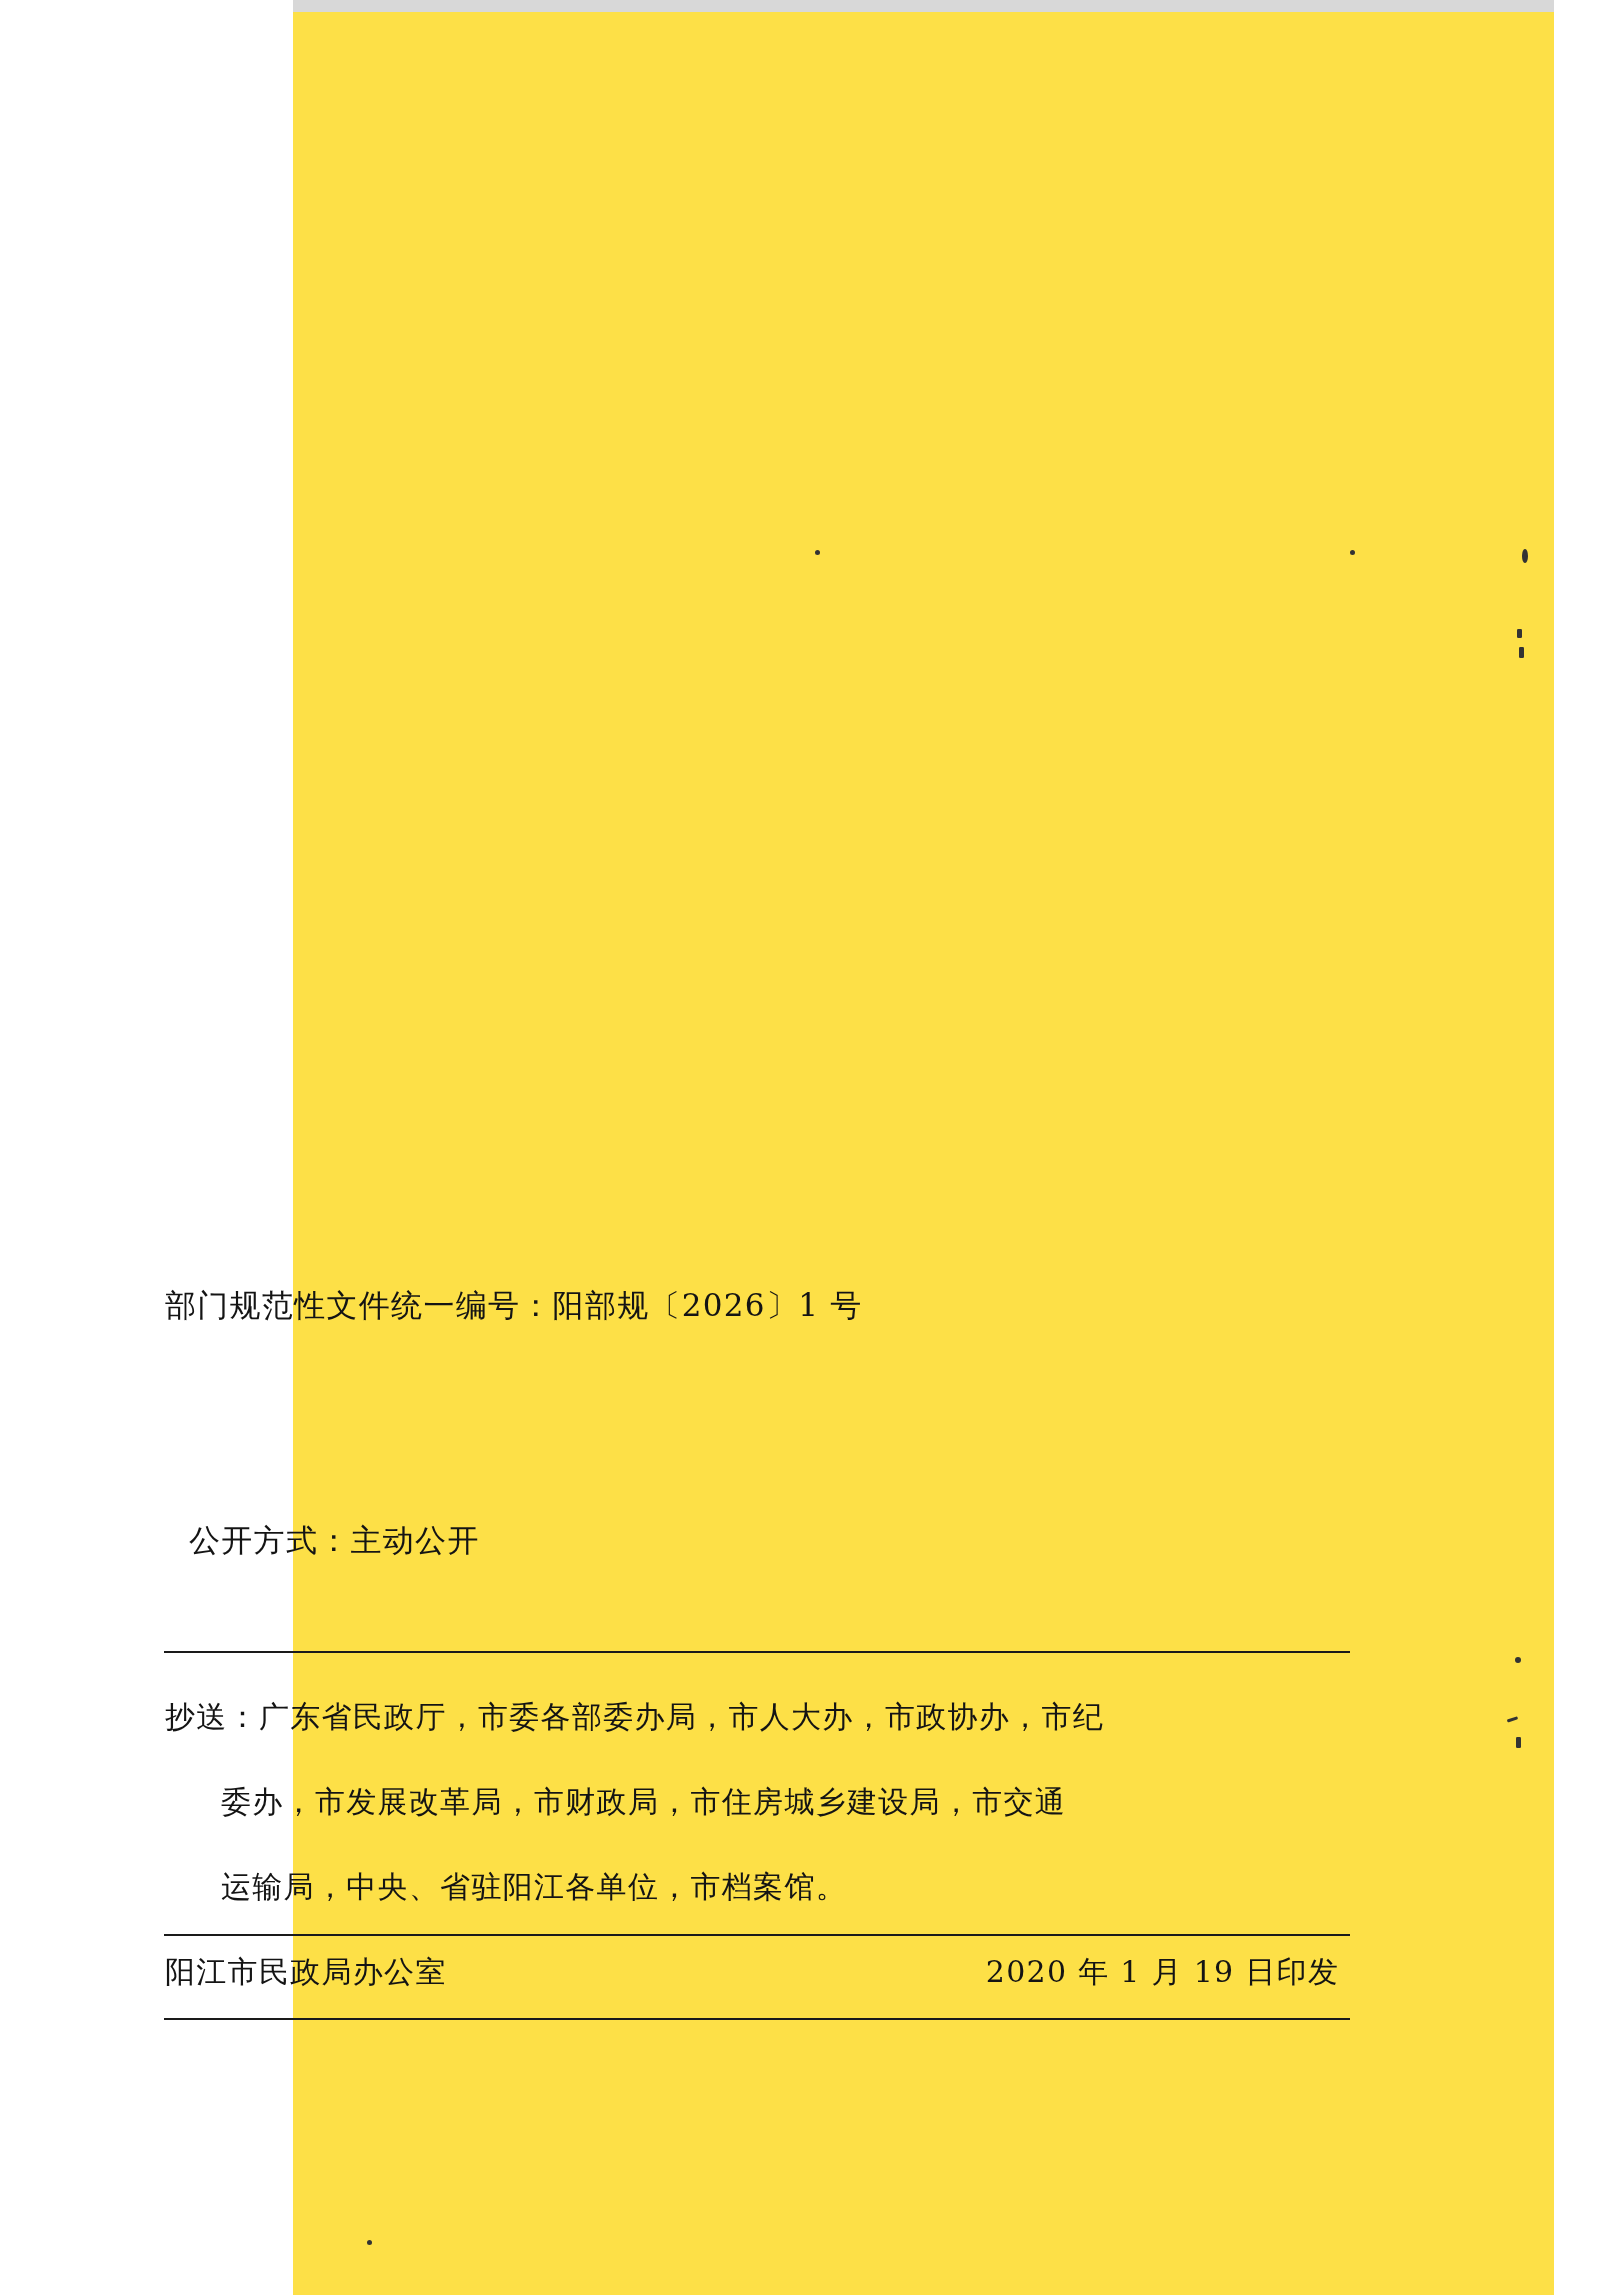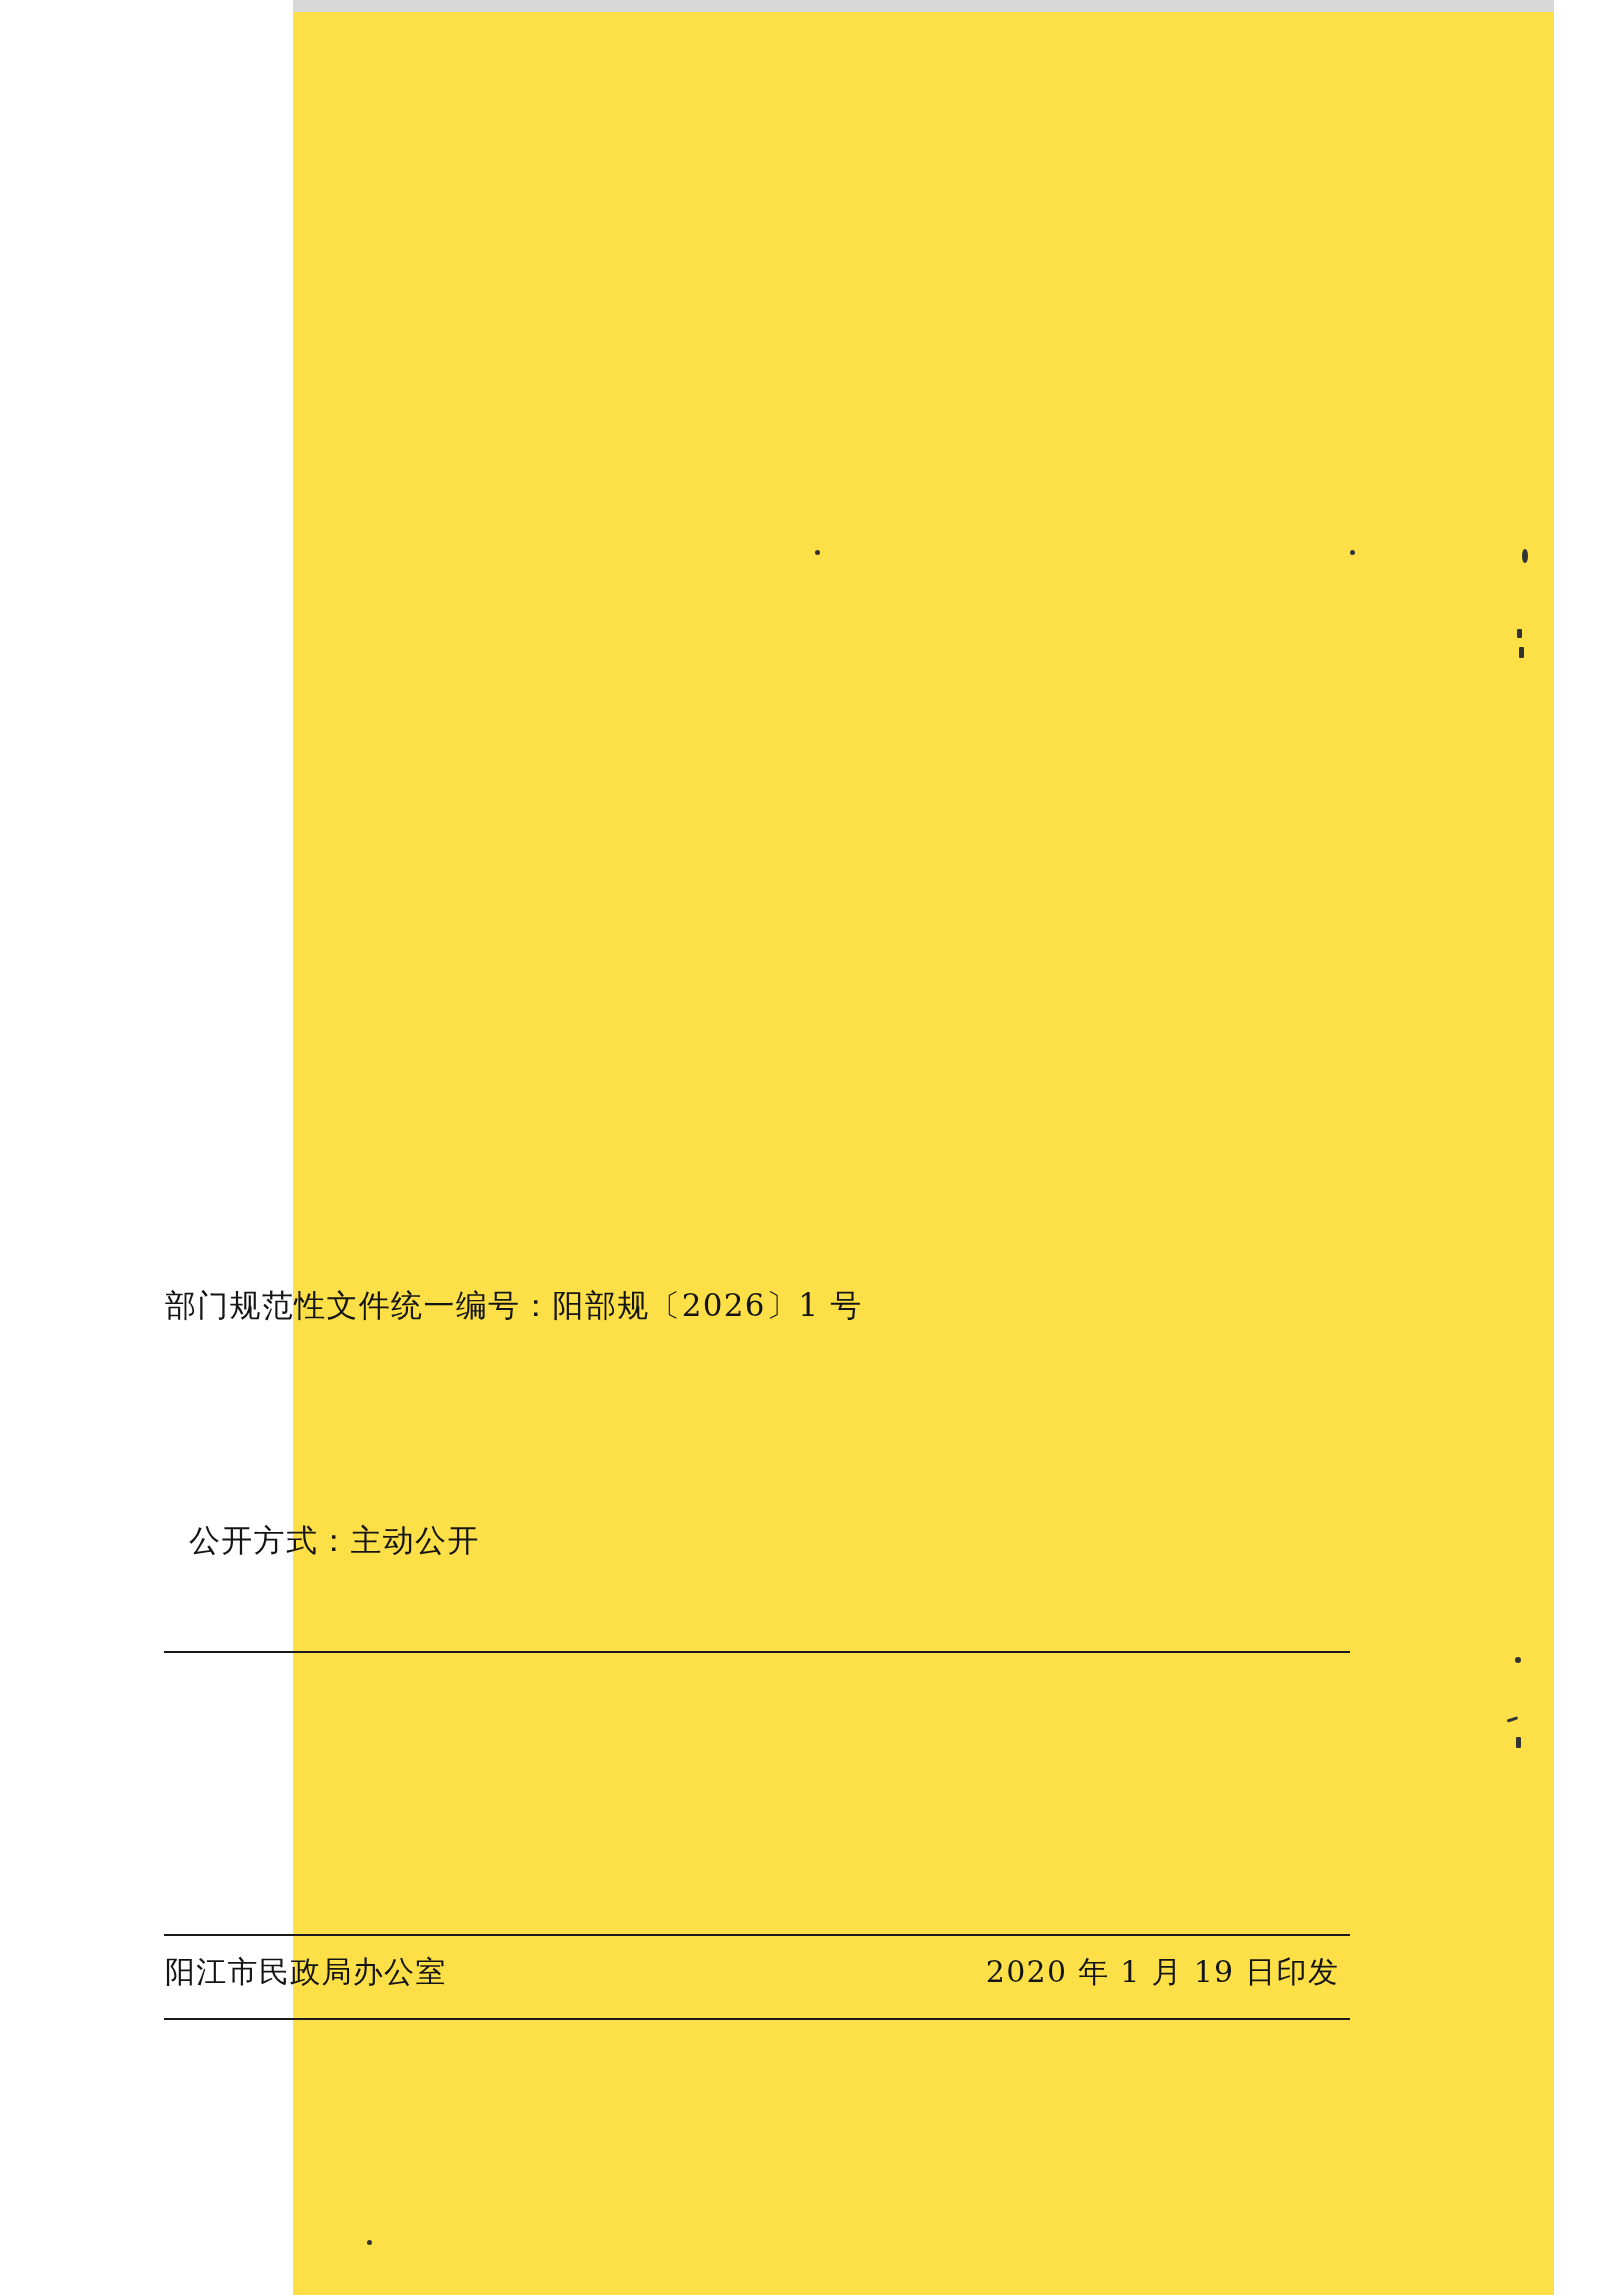--- a/index.html
+++ b/index.html
@@ -146,20 +146,25 @@
   <div class="scan-edge-right"></div>
 
   <div class="content">
 
     <div class="doc-line" id="doc-number">部门规范性文件统一编号：阳部规〔2026〕1 号</div>
 
     <div class="doc-line" id="disclosure-line">公开方式：主动公开</div>
 
     <div class="rule" id="rule-top"></div>
 
+    <div class="cc-block">
+      <span class="cc-row">抄送：广东省民政厅，市委各部委办局，市人大办，市政协办，市纪</span>
+      <span class="cc-row indent">委办，市发展改革局，市财政局，市住房城乡建设局，市交通</span>
+      <span class="cc-row indent">运输局，中央、省驻阳江各单位，市档案馆。</span>
+    </div>
 
     <div class="rule" id="rule-mid"></div>
 
     <div class="footer-row">
       <span class="footer-left">阳江市民政局办公室</span>
       <span class="footer-right">2020 年 1 月 19 日印发</span>
     </div>
 
     <div class="rule" id="rule-bottom"></div>
 

